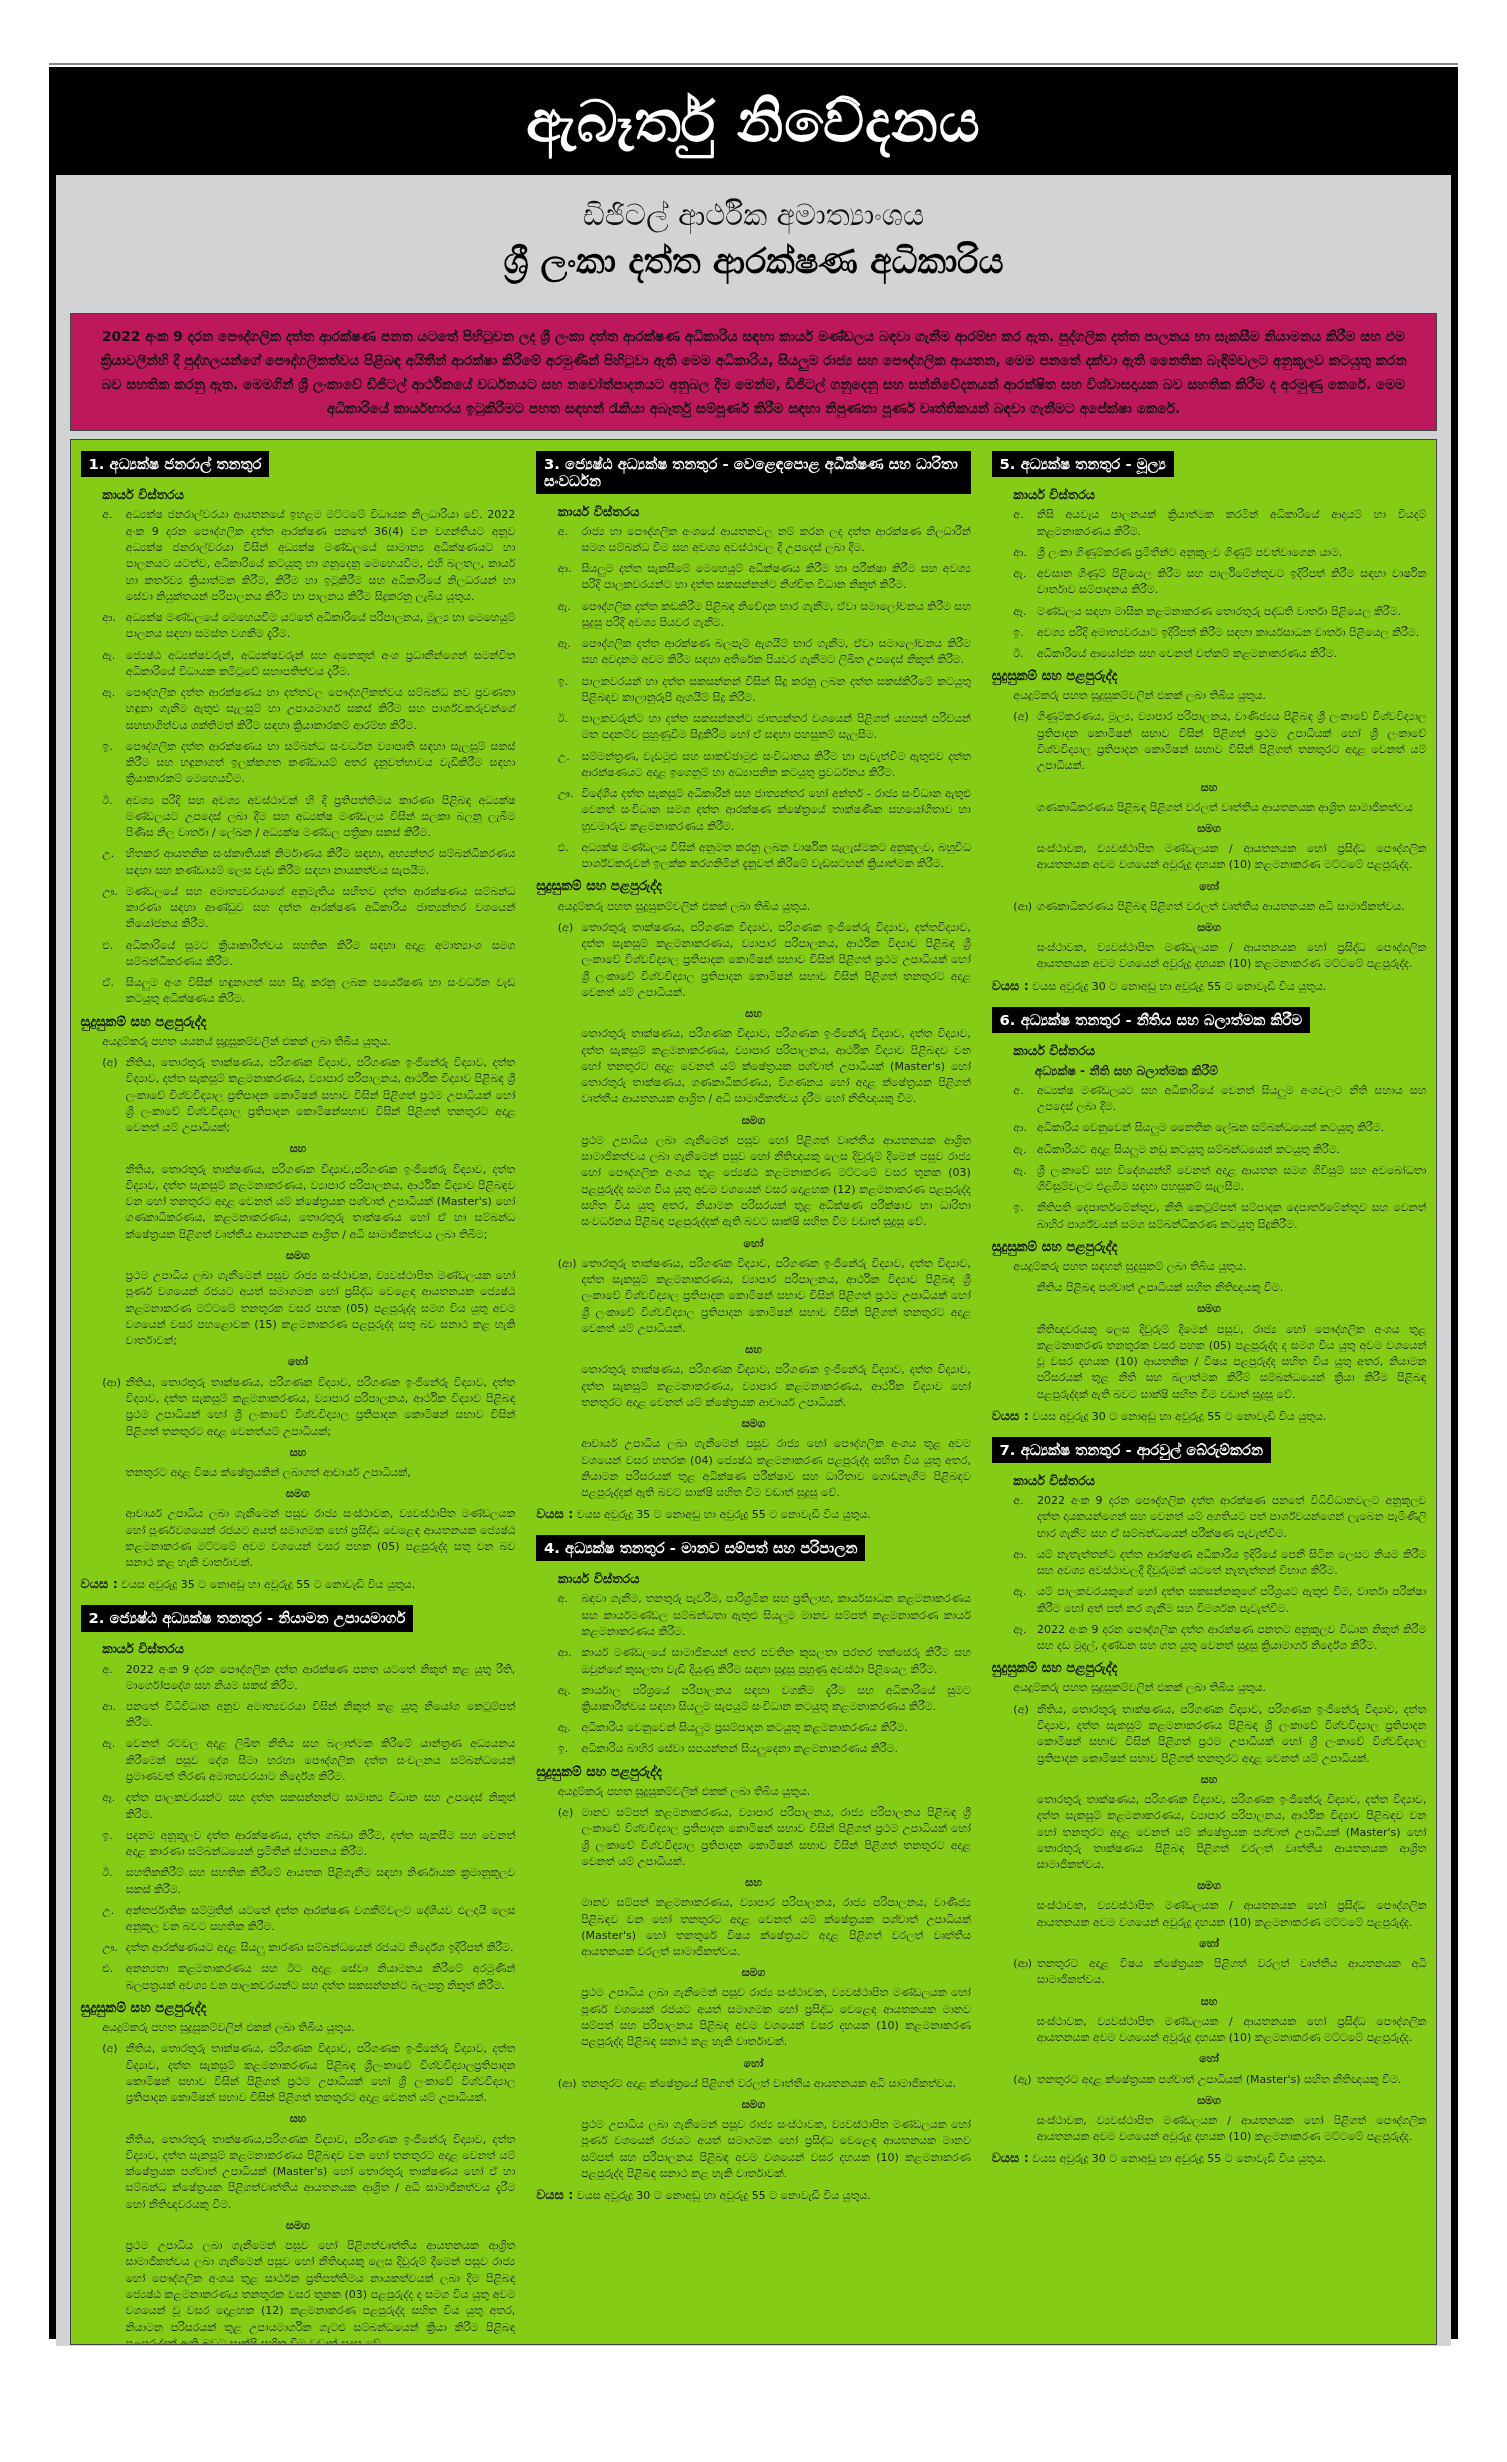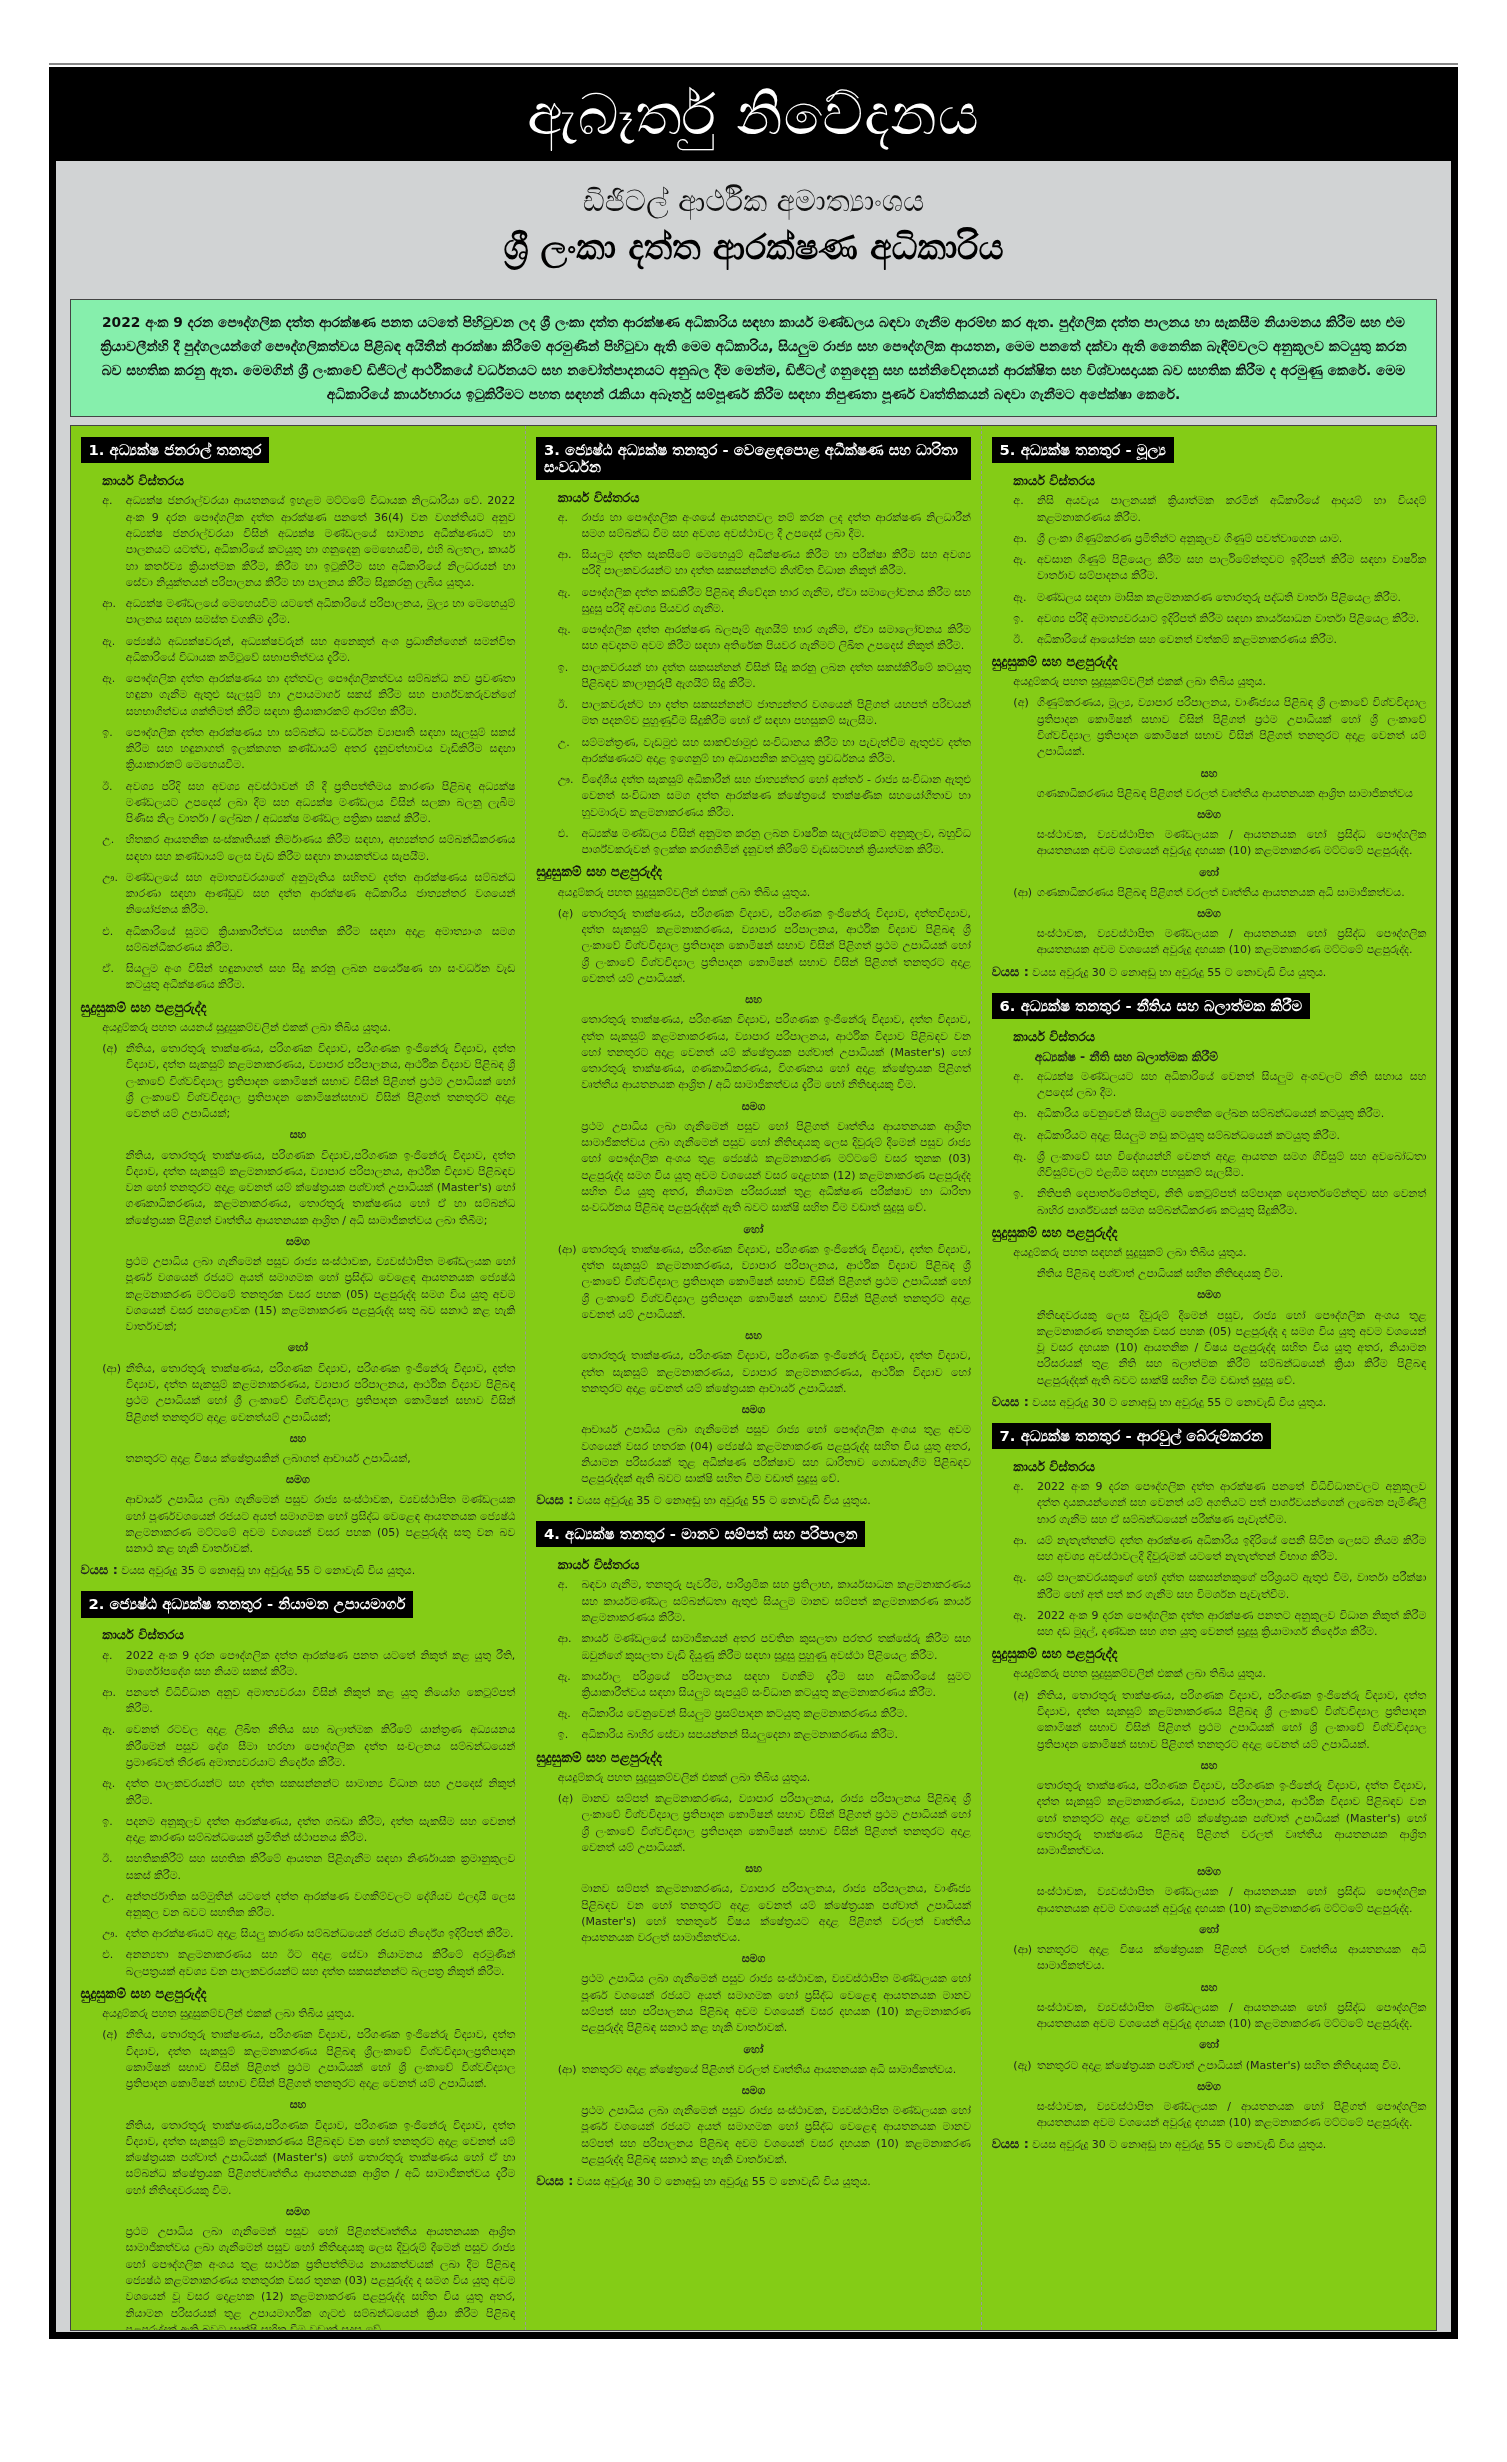--- a/index.html
+++ b/index.html
@@ -1,23 +1,23 @@
 <!DOCTYPE html>
 <html><head>
 <meta charset="utf-8">
 <style>
   html, body { margin:0; padding:0; background:#ffffff; }
   body { width:1507px; height:2463px; position:relative; font-family:"DejaVu Sans", sans-serif; color:#222; }
   .topline { position:absolute; left:49px; top:63px; width:1409px; height:2px; background:#888; }
   .frame { position:absolute; left:49px; top:67px; width:1409px; height:2272px; background:#000; box-sizing:border-box; padding:0 6.9px 6.9px 6.9px; }
-  .banner { height:94px; display:flex; align-items:center; justify-content:center; color:#fff; font-size:57px; font-weight:normal; letter-spacing:1px; }
+  .banner { height:108px; display:flex; align-items:center; justify-content:center; color:#fff; font-size:57px; font-weight:bold; letter-spacing:1px; }
   .inner { background:#d1d3d4; height:calc(100% - 94px); box-sizing:border-box; padding:0 13.8px 13.8px 13.8px; position:relative; }
   .ministry { text-align:center; font-size:29.6px; padding-top:23px; color:#111; }
   .authority { text-align:center; font-size:35px; font-weight:bold; margin-top:7.9px; margin-bottom:31px; color:#000; }
-  .intro { background:#86efac; border:1px solid #444; padding:9.9px 29.6px; text-align:center; font-size:13.8px; line-height:24px; font-weight:bold; color:#111; }
+  .intro { background:#be185d; border:1px solid #444; padding:9.9px 29.6px; text-align:center; font-size:13.8px; line-height:24px; font-weight:bold; color:#111; }
   .cols { background:#84cc16; border:1px solid #444; margin-top:7.9px; display:flex; height:1906px; box-sizing:border-box; }
   .col { flex:1; padding:7.9px 9.9px; box-sizing:border-box; font-size:11px; line-height:16.3px; overflow:hidden; }
   .col + .col { border-left:1px dashed #999; }
   .sec-title { display:inline-block; background:#000; color:#fff; font-weight:bold; font-size:14.8px; padding:4.9px 7.9px; margin:3.9px 0 5.9px 0; }
   .sub-h { font-weight:bold; font-size:12.8px; margin:3.9px 0 3.9px 21.7px; color:#111; }
   .sub-h2 { font-weight:bold; font-size:13.3px; margin:5.9px 0 3.9px 0; color:#111; }
   .sub-h3 { font-weight:bold; font-size:12.3px; margin:2px 0 3.9px 43px; }
   .item { display:flex; margin:0 0 4.9px 21.7px; text-align:justify; }
   .item .m { width:23.6px; flex:none; }
   .item .t { flex:1; }

